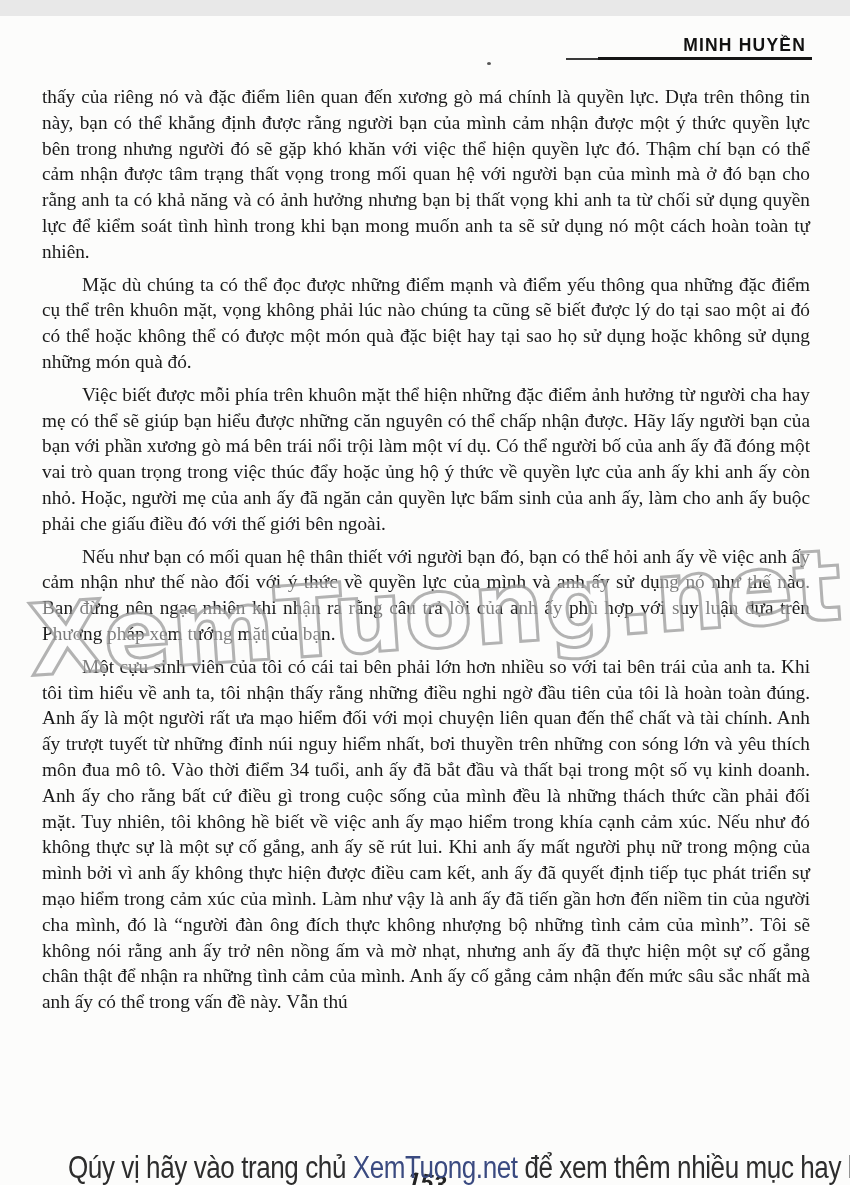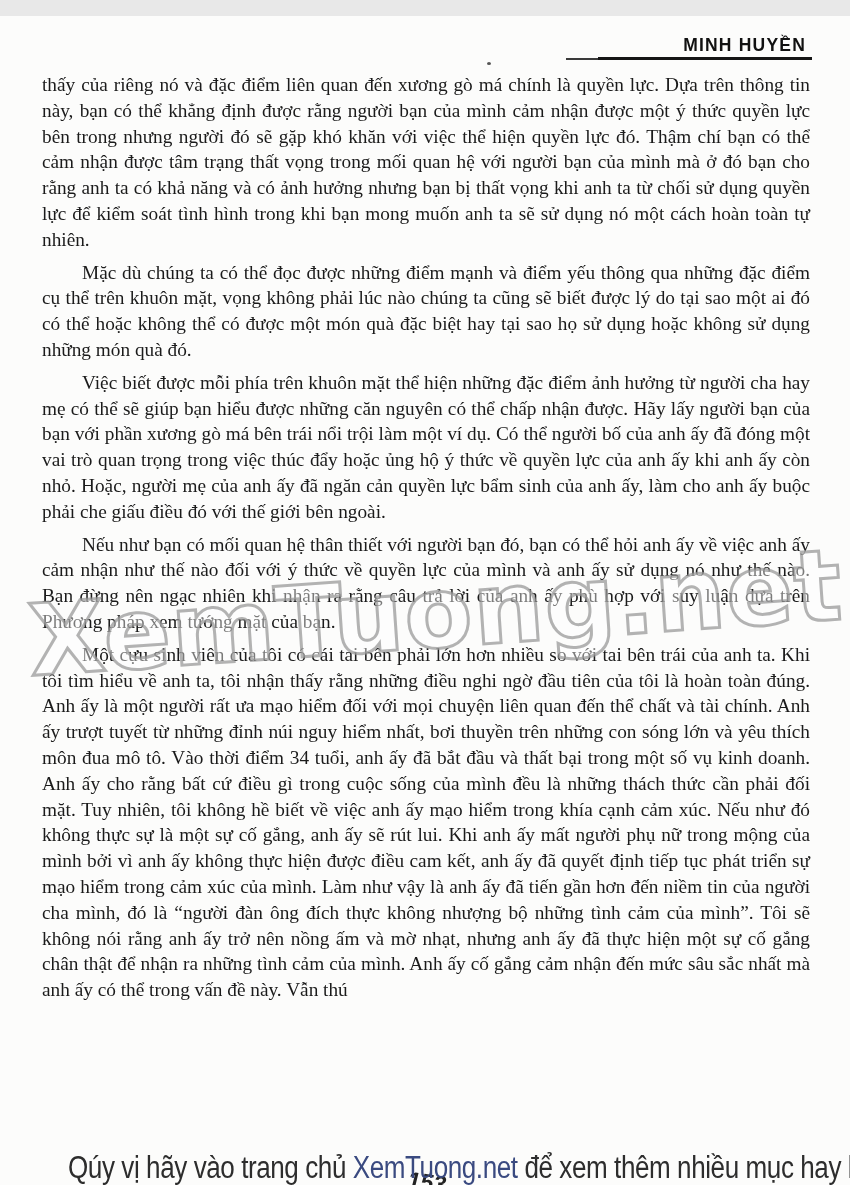--- a/index.html
+++ b/index.html
@@ -24,21 +24,21 @@
   }
   .header-rule-thin{
     position:absolute;top:42px;left:566px;width:40px;height:1.5px;
     background:#3a3a3a;
   }
   .ink-speck{
     position:absolute;top:46px;left:487px;width:4px;height:3px;
     background:#555;border-radius:50%;
   }
   .body-text{
-    position:absolute;top:56px;left:42px;width:768px;
+    position:absolute;top:68px;left:42px;width:768px;
     font-size:19.3px;line-height:25.8px;
     text-align:justify;
   }
   .body-text p{margin:0 0 7px 0;}
   .body-text p.indent{text-indent:40px;}
   .watermark{
     position:absolute;top:540px;left:28px;width:794px;
     text-align:center;
     font-family:"DejaVu Sans", sans-serif;
     font-weight:bold;

